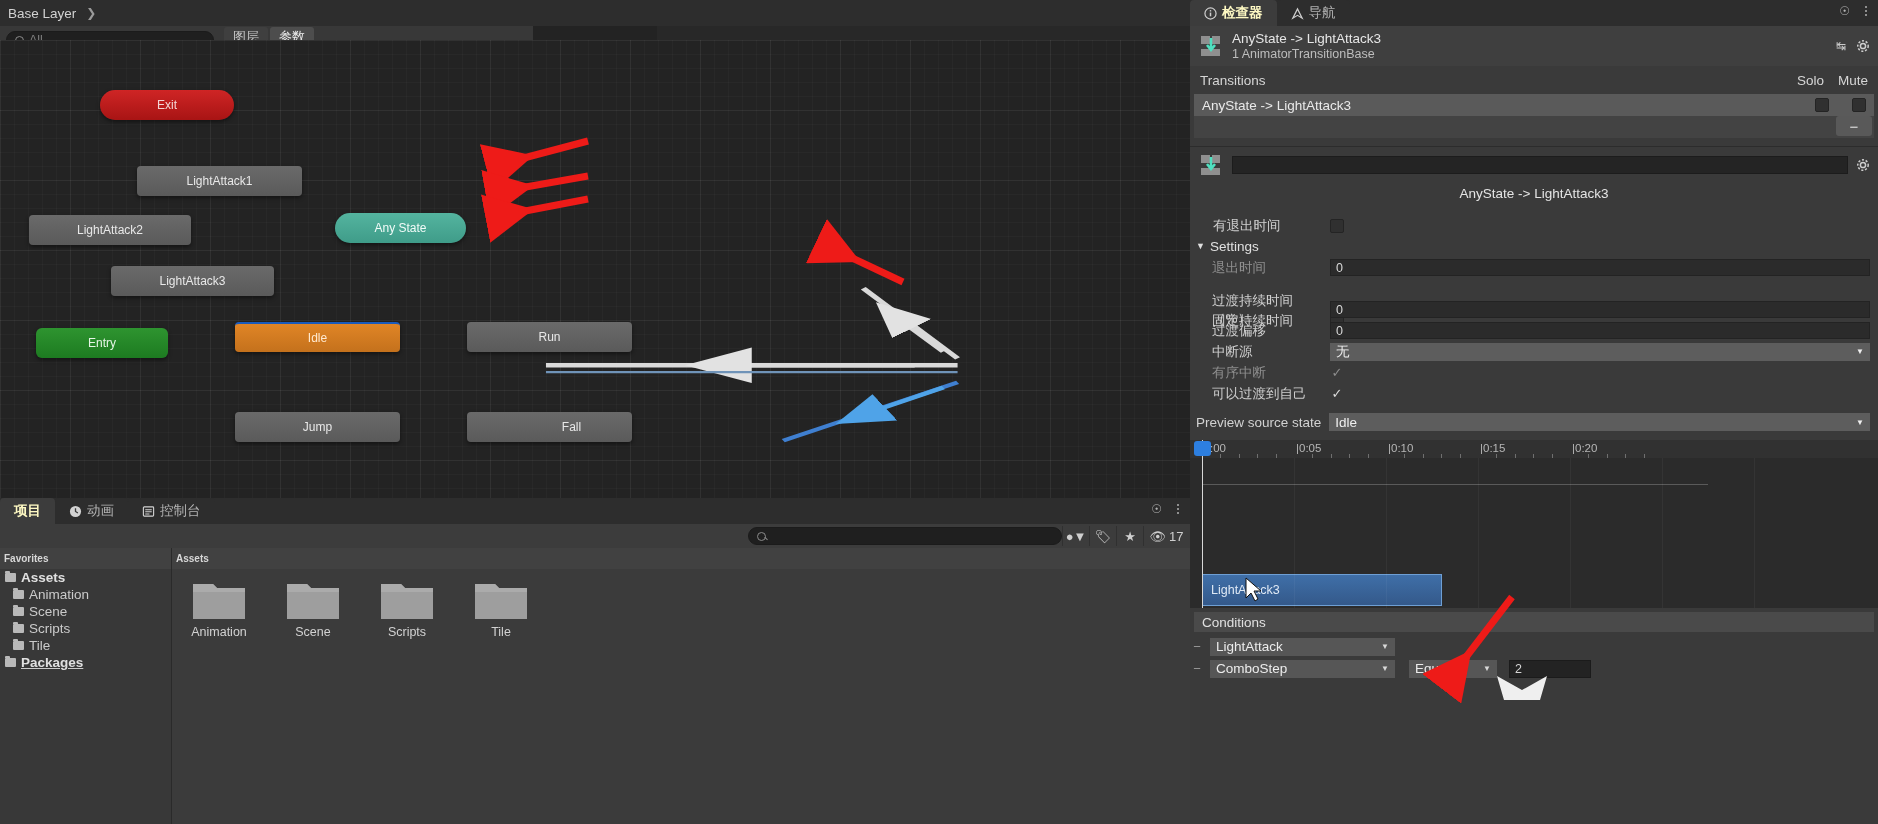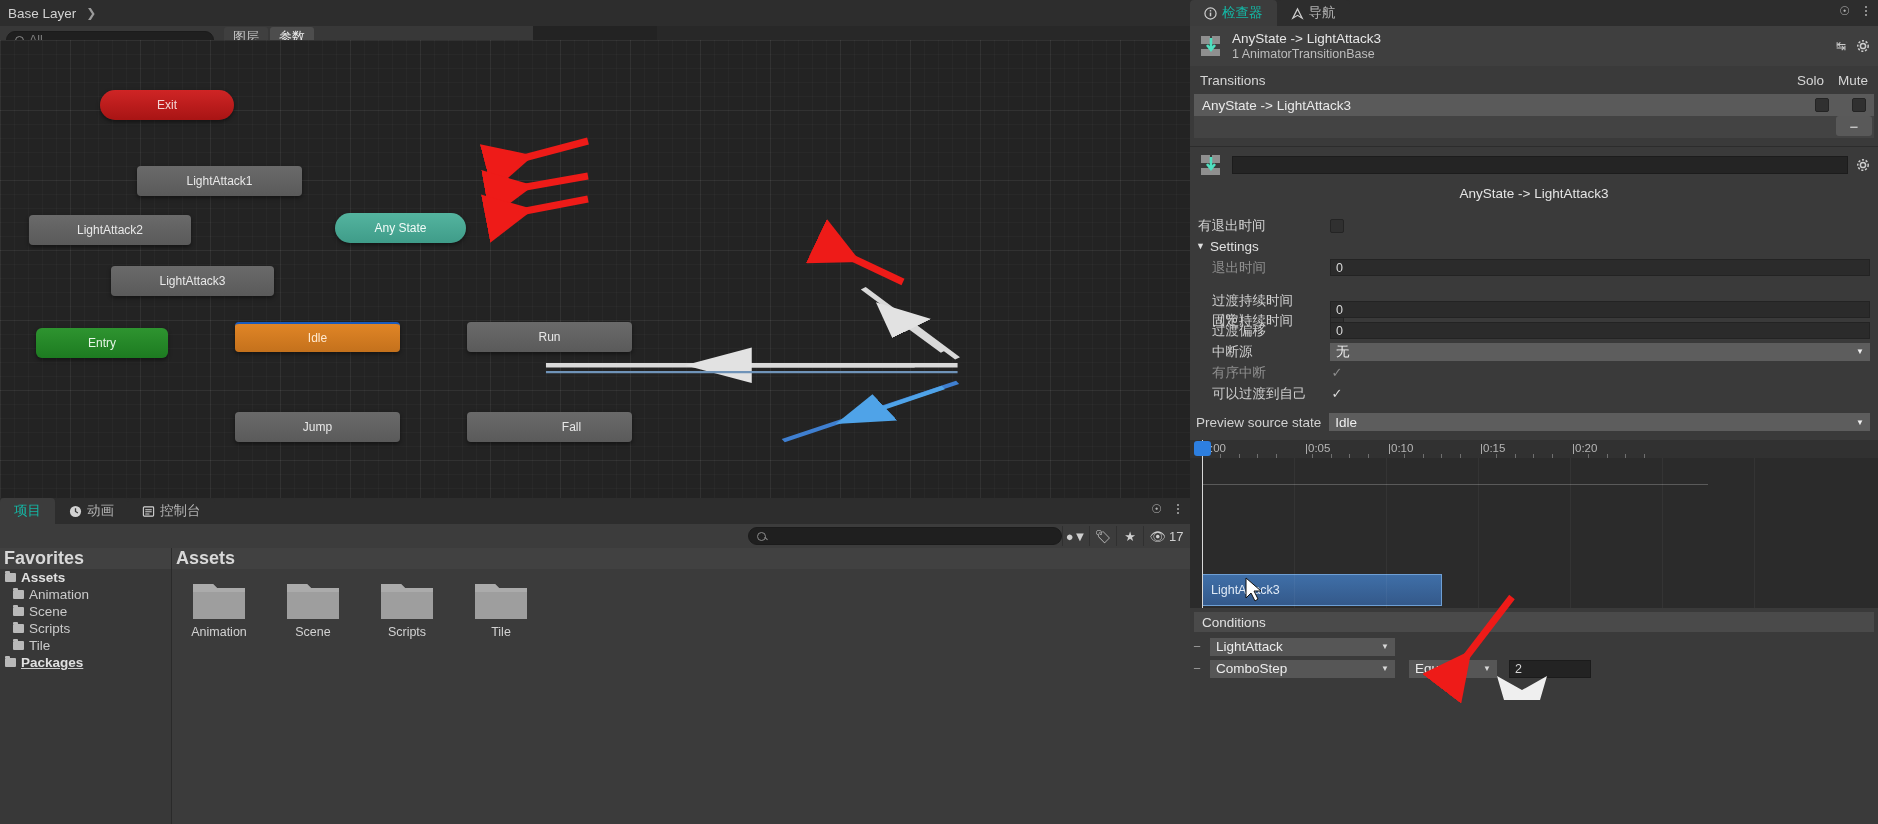--- a/index.html
+++ b/index.html
@@ -19,21 +19,21 @@
   .tabbar{
     position:absolute; height:26px; background:#2d2d2d;
     display:flex; align-items:flex-end;
   }
   .tab{
     height:26px; padding:0 14px; display:flex; align-items:center; gap:5px;
     font-size:13.5px; color:#b4b4b4; background:#2d2d2d;
     border-top-left-radius:4px; border-top-right-radius:4px;
     white-space:nowrap;
   }
-  .tab.active{ background:#3c3c3c; color:#14b8a6; }
+  .tab.active{ background:#3c3c3c; color:#fef9c3;font-weight:bold; }
 
   .kebab{ width:12px; display:flex; flex-direction:column; align-items:center; justify-content:center; gap:2px;}
   .kebab i{ width:2px;height:2px;background:#b0b0b0;display:block;border-radius:50%; }
 
   .searchbox{
     background:#1f1f1f; border:1px solid #1b1b1b; border-radius:9px;
     height:18px; display:flex; align-items:center; gap:5px; padding:0 8px;
     color:#7e7e7e; font-size:12.5px;
   }
   .mag{ width:9px;height:9px;border:1.3px solid #8a8a8a;border-radius:50%;position:relative;flex:none;}
@@ -103,21 +103,21 @@
   
   #project{ left:0; top:498px; width:1190px; height:326px; background:#383838; }
   #projTabs{ position:absolute;left:0;top:0;right:0;height:26px;background:#2d2d2d;display:flex;align-items:flex-end;}
   #projTools{ position:absolute;right:6px;top:4px;display:flex;align-items:center;gap:10px;}
   #projToolbar{ position:absolute; left:0; top:26px; right:0; height:24px; background:#3c3c3c; display:flex; align-items:center; }
   #projToolbar .ptSearch{ position:absolute; left:748px; width:314px; }
   #projToolbar .pticons{ position:absolute; left:1062px; display:flex; align-items:center; gap:0px; }
   .pticon{ width:27px;height:20px;display:flex;align-items:center;justify-content:center;border-left:1px solid #303030;color:#cfcfcf;font-size:13px;}
   #projLeft{ position:absolute; left:0; top:50px; width:172px; bottom:0; background:#383838; border-right:1px solid #2a2a2a;}
   #projRight{ position:absolute; left:172px; top:50px; right:0; bottom:0; background:#3b3b3b; }
-  .pHdr{ height:21px; display:flex; align-items:center; padding-left:4px; font-size:18px; font-weight:bold; color:#d8d8d8; background:#414141; }
+  .pHdr{ height:21px; display:flex; align-items:center; padding-left:4px; font-size:10px; font-weight:bold; color:#d8d8d8; background:#414141; }
   .fRow{ height:17px; display:flex; align-items:center; gap:5px; padding-left:5px; font-size:13.5px; color:#cbcbcb;}
   .folderIcon{ width:11px;height:9px;background:#b9b9b9;border-radius:1px;position:relative;flex:none;}
   .folderIcon:before{content:"";position:absolute;top:-2px;left:0;width:5px;height:2px;background:#b9b9b9;border-radius:1px 1px 0 0;}
   .assetsGrid{ position:absolute; left:14px; top:28px; display:flex; gap:28px;}
   .assetItem{ width:66px; display:flex; flex-direction:column; align-items:center; gap:4px;}
   .bigFolder{ width:56px;height:45px;position:relative;}
   .assetLbl{ font-size:12.5px;color:#d2d2d2;}
 
   
   #inspector{ left:1190px; top:0; width:688px; height:824px; background:#3a3a3a; }
@@ -138,21 +138,21 @@
   .smbox{ width:14px;height:14px;background:#303030;border:1px solid #242424;border-radius:2px;}
   #transFooter{ position:absolute; left:4px; right:4px; top:116px; height:22px; background:#434343;}
   #minusBtn{ position:absolute; right:6px; top:116px; width:36px;height:20px; background:#595959; border-radius:3px; display:flex;align-items:center;justify-content:center;color:#e0e0e0;font-size:15px;}
 
   #insDivider{ position:absolute;left:0;right:0;top:146px;height:1px;background:#2c2c2c;}
   #nameRow{ position:absolute; left:0; right:0; top:150px; height:30px; display:flex; align-items:center; padding:0 8px; gap:8px;}
   #nameRow .nameField{ flex:1; height:18px; background:#242424; border:1px solid #1c1c1c;}
   #transTitle{ position:absolute; left:0;right:0; top:186px; text-align:center; font-size:13.5px; color:#e4e4e4;}
 
   .insRow{ position:absolute; left:0; right:0; height:21px; display:flex; align-items:center; font-size:13.5px;}
-  .insRow .lab{ width:140px; padding-left:8px; color:#cfcfcf;}
+  .insRow .lab{ width:140px; padding-left:23px; color:#cfcfcf;}
   .insRow .lab.ind{ padding-left:22px;}
   .insRow .lab.dim{ color:#8e8e8e;}
   .insRow .val{ flex:1; margin-right:8px; }
   .numField{ height:17px; background:#2b2b2b; border:1px solid #232323; color:#d8d8d8; font-size:12.5px; display:flex;align-items:center;padding-left:5px;}
   .chk{ width:14px;height:14px;background:#303030;border:1px solid #242424;border-radius:2px;}
   .tick{ color:#dcdcdc; font-size:13px; }
   .tick.dim{ color:#8d8d8d; }
   .dropdown{ height:18px; background:#5d5d5d; color:#efefef; font-size:13.5px; display:flex;align-items:center;padding:0 6px; position:relative;}
   .dropdown .arr{ position:absolute; right:6px; font-size:8px; }
 
@@ -741,21 +741,21 @@
       </span>
     </div>
 
     <div id="timeline" style="top:440px; height:168px;">
       <div id="ruler">
           <span class="tickLbl" style="left: 20px;">:00</span>
           <span class="tkMark" style="left: 30.4px; height: 4px;"></span>
           <span class="tkMark" style="left: 48.8px; height: 4px;"></span>
           <span class="tkMark" style="left: 67.2px; height: 4px;"></span>
           <span class="tkMark" style="left: 85.6px; height: 4px;"></span>
-          <span class="tickLbl" style="left: 115px;">|0:05</span>
+          <span class="tickLbl" style="left: 106px;">|0:05</span>
           <span class="tkMark" style="left: 122.4px; height: 4px;"></span>
           <span class="tkMark" style="left: 140.8px; height: 4px;"></span>
           <span class="tkMark" style="left: 159.2px; height: 4px;"></span>
           <span class="tkMark" style="left: 177.6px; height: 4px;"></span>
           <span class="tickLbl" style="left: 198px;">|0:10</span>
           <span class="tkMark" style="left: 214.4px; height: 4px;"></span>
           <span class="tkMark" style="left: 232.8px; height: 4px;"></span>
           <span class="tkMark" style="left: 251.2px; height: 4px;"></span>
           <span class="tkMark" style="left: 269.6px; height: 4px;"></span>
           <span class="tickLbl" style="left: 290px;">|0:15</span>

